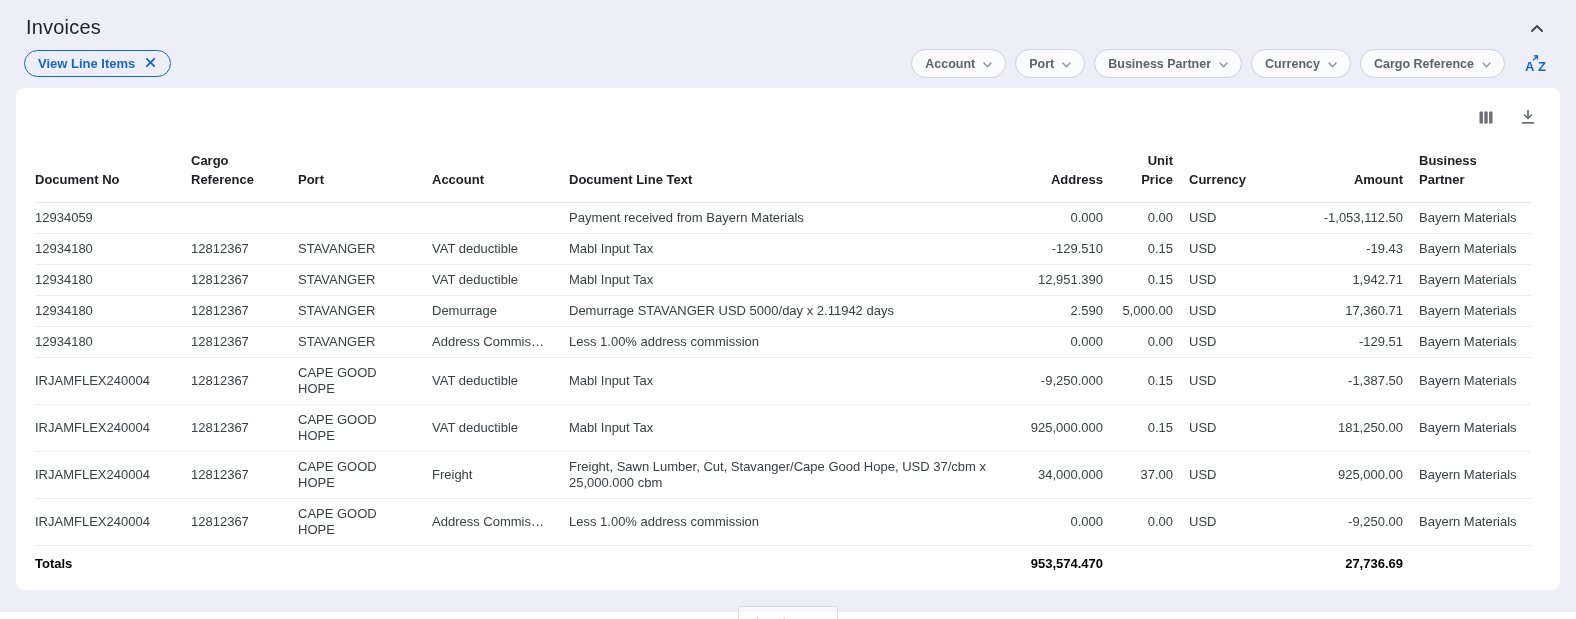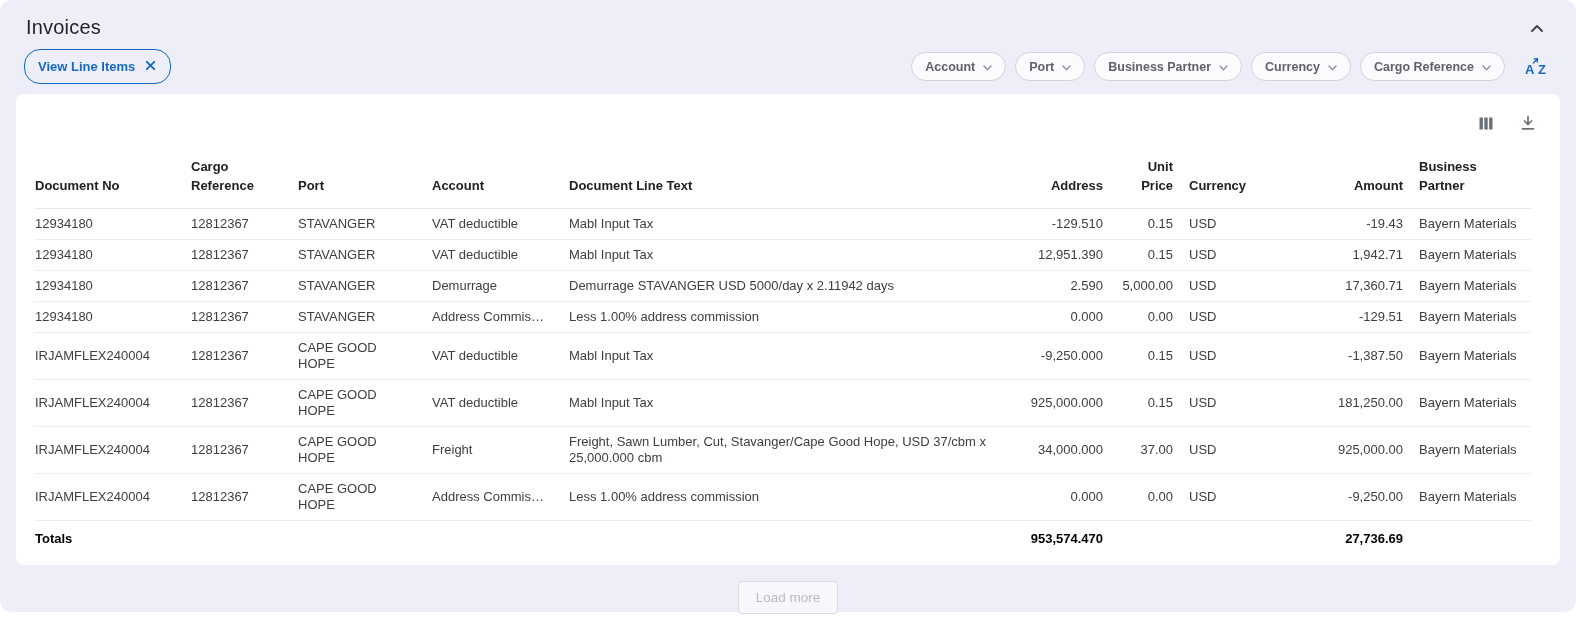--- a/index.html
+++ b/index.html
@@ -5,40 +5,40 @@
   * { box-sizing: border-box; margin: 0; padding: 0; }
   html, body {
     width: 1576px; height: 619px;
     background: #ffffff;
     font-family: "Liberation Sans", "DejaVu Sans", sans-serif;
     overflow: hidden;
   }
   .panel {
     width: 1576px; height: 612px;
     background: #edeef8;
-    border-radius: 12px;
+    border-radius: 0;
     padding-top: 14px;
   }
   
   .panel-header {
     display: flex; justify-content: space-between; align-items: center;
     padding: 2px 26px 10px 26px;
   }
   .panel-title { font-size: 20px; font-weight: 500; color: #1f2126; letter-spacing: .2px; }
   .collapse-btn { background: none; border: none; cursor: pointer; padding: 4px; line-height: 0; }
   
   .toolbar {
     display: flex; justify-content: space-between; align-items: center;
     padding: 0 24px 10px 24px;
   }
   .chip {
     display: inline-flex; align-items: center; gap: 9px;
     background: transparent;
     border: 1.5px solid #1669c1; border-radius: 16px;
-    height: 35px; padding: 0 13px;
+    height: 27px; padding: 0 13px;
     color: #1669c1; font-size: 13px; font-weight: 700;
     cursor: pointer;
     font-family: inherit;
   }
   .filters { display: flex; align-items: center; gap: 9px; }
   .pill {
     display: inline-flex; align-items: center; gap: 8px;
     background: #fbfbfe;
     border: 1px solid #cfd2dc; border-radius: 16px;
     height: 29px; padding: 0 13px;
@@ -210,20 +210,32 @@
             <th>Document Line Text</th>
             <th>Address</th>
             <th>Unit Price</th>
             <th>Currency</th>
             <th>Amount</th>
             <th>Business Partner</th>
           </tr>
       </thead>
       <tbody id="table-body">
           <tr>
+            <td>12934059</td>
+            <td></td>
+            <td></td>
+            <td></td>
+            <td>Payment received from Bayern Materials</td>
+            <td>0.000</td>
+            <td>0.00</td>
+            <td>USD</td>
+            <td>-1,053,112.50</td>
+            <td>Bayern Materials</td>
+          </tr>
+          <tr>
             <td>12934180</td>
             <td>12812367</td>
             <td>STAVANGER</td>
             <td>VAT deductible</td>
             <td>Mabl Input Tax</td>
             <td>-129.510</td>
             <td>0.15</td>
             <td>USD</td>
             <td>-19.43</td>
             <td>Bayern Materials</td>

